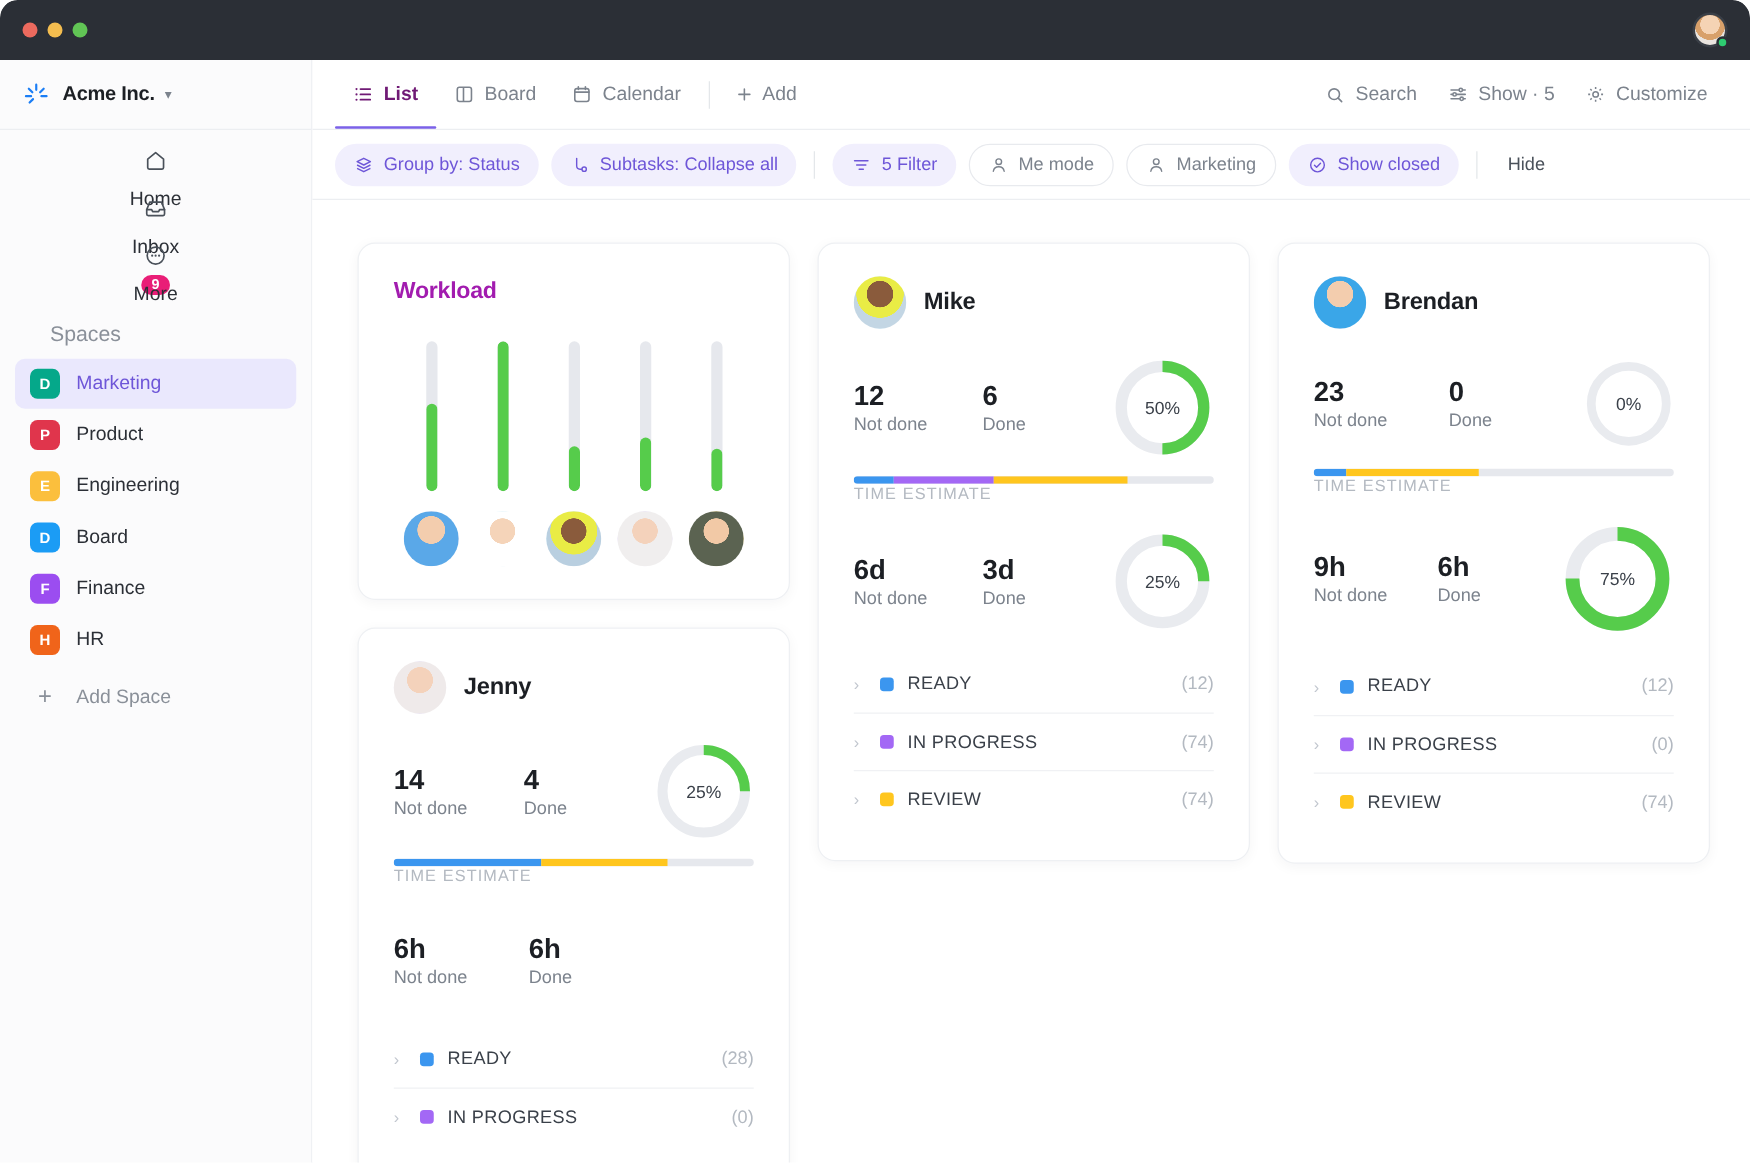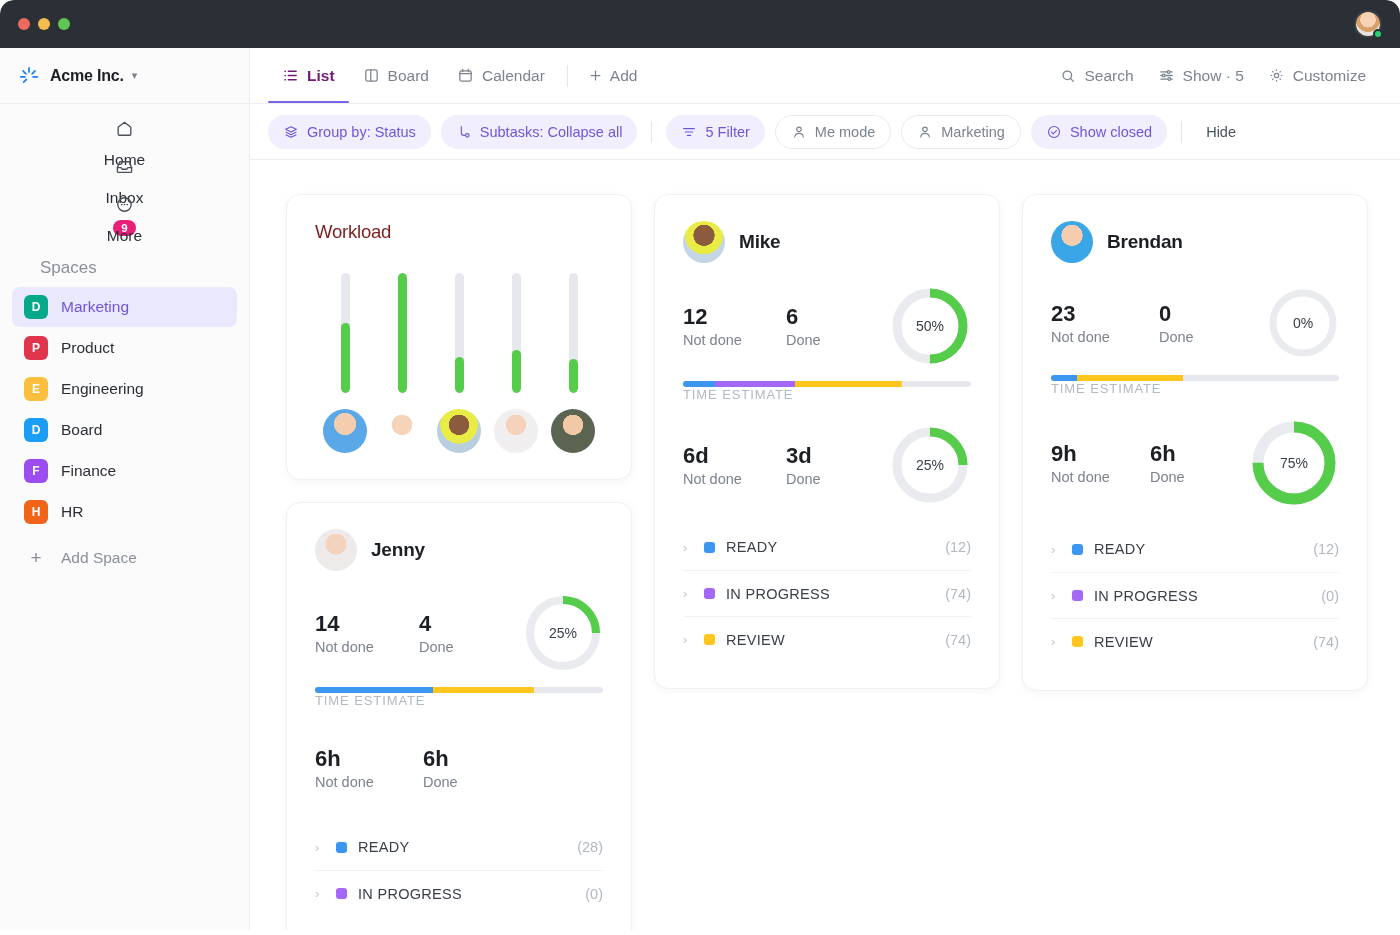--- a/index.html
+++ b/index.html
@@ -145,21 +145,21 @@
     background: #ffffff;
   }
   .col { display: flex; flex-direction: column; gap: 22px; }
   .card {
     background: #fff; border: 1px solid #eef0f3; border-radius: 14px;
     box-shadow: 0 2px 10px rgba(25,30,40,0.045);
     padding: 26px 28px;
   }
 
   
-  .card-title { font-size: 18.5px; font-weight: 400; color: #7f1d1d; letter-spacing: -0.2px; }
+  .card-title { font-size: 18.5px; font-weight: 700; color: #a21caf; letter-spacing: -0.2px; }
   .workload-bars { display: flex; justify-content: space-between; align-items: flex-end; margin-top: 30px; padding: 0 8px; }
   .wl-col { display: flex; flex-direction: column; align-items: center; gap: 16px; }
   .wl-track {
     width: 9px; height: 120px; background: #e6e8ed; border-radius: 5px;
     position: relative; overflow: hidden;
   }
   .wl-fill { position: absolute; left: 0; right: 0; bottom: 0; background: #56cc4b; border-radius: 5px; }
   .wl-avatar { width: 44px; height: 44px; border-radius: 50%; flex: none; }
 
   

